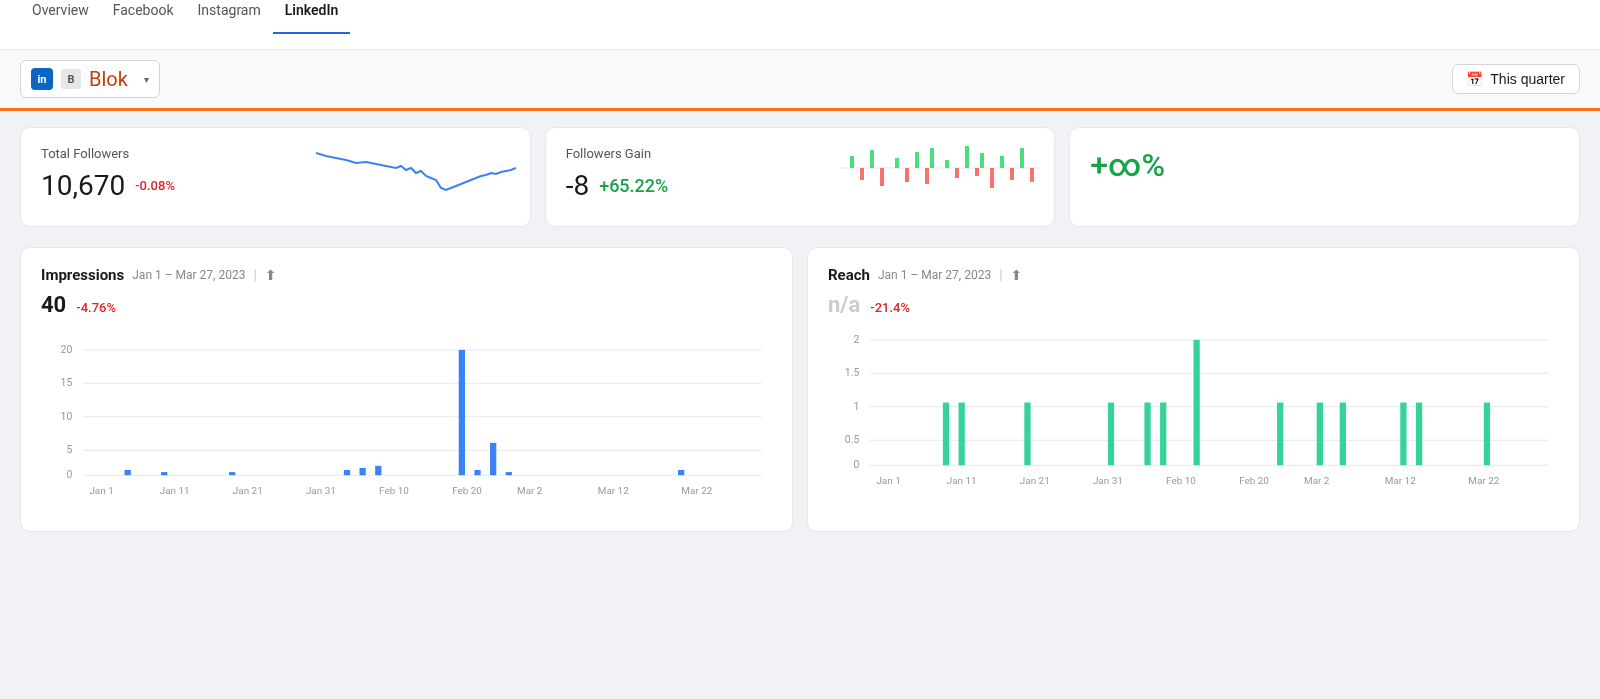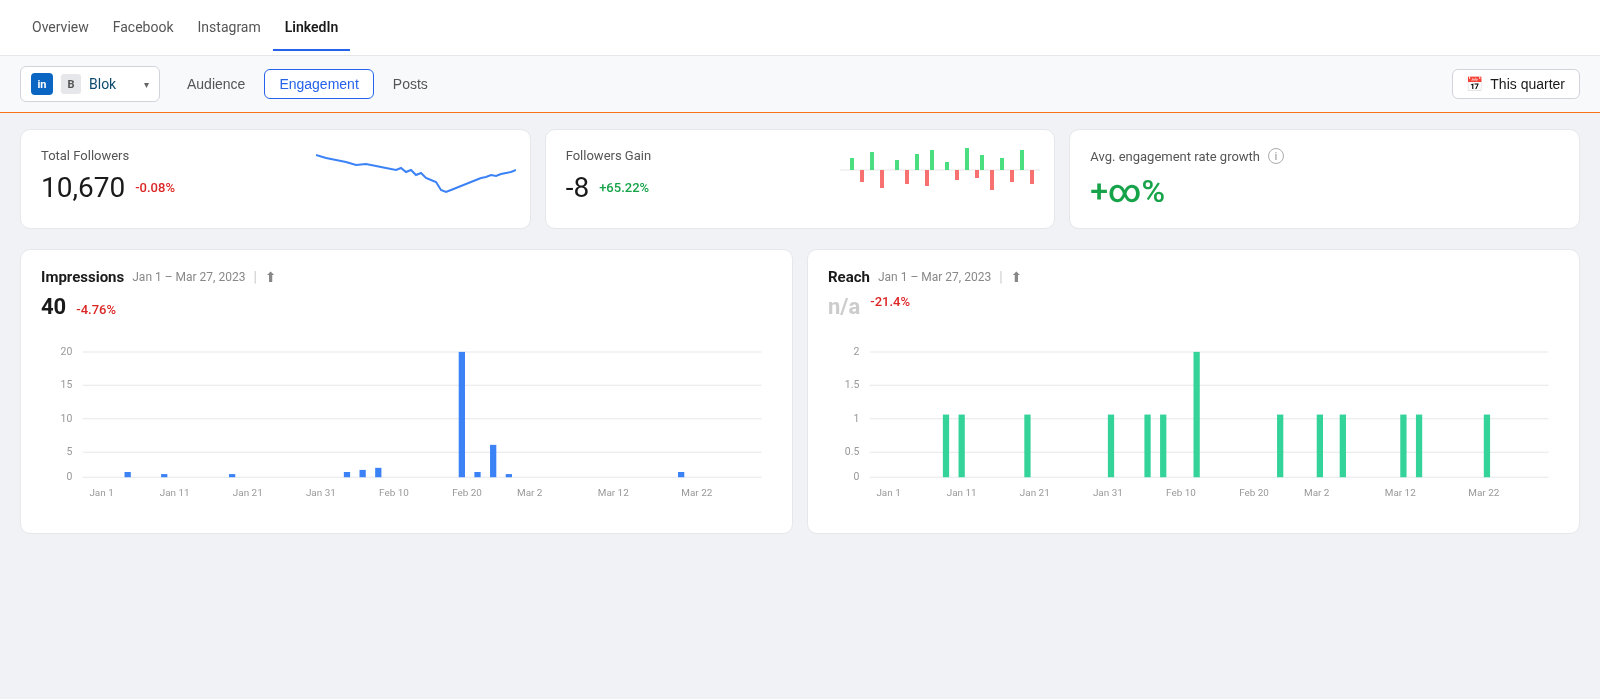--- a/index.html
+++ b/index.html
@@ -8,24 +8,24 @@
       background: #f0f2f5;
       color: #1a1a1a;
       font-size: 14px;
       min-height: 699px;
     }
 
     
     .top-nav {
       background: #fff;
       display: flex;
-      align-items: center;
-      padding: 8px 20px;
+      align-items: flex-end;
+      padding: 16px 20px;
       border-bottom: 1px solid #e5e7eb;
-      height: 56px;
+      height: 50px;
     }
     .top-nav-item {
       padding: 14px 12px;
       cursor: pointer;
       color: #555;
       font-size: 14px;
       border-bottom: 2px solid transparent;
       margin-bottom: -1px;
     }
     .top-nav-item.active {
@@ -33,21 +33,21 @@
       font-weight: 600;
       border-bottom: 2px solid #2563eb;
     }
 
     
     .toolbar {
       background: #f8f9fb;
       display: flex;
       align-items: center;
       padding: 10px 20px;
-      border-bottom: 1px solid #f97316;
+      border-bottom: 3px solid #f97316;
       gap: 12px;
     }
     .company-selector {
       display: flex;
       align-items: center;
       border: 1px solid #d1d5db;
       border-radius: 6px;
       padding: 6px 10px;
       background: #fff;
       cursor: pointer;
@@ -71,21 +71,21 @@
       height: 20px;
       background: #e5e7eb;
       border-radius: 3px;
       display: flex;
       align-items: center;
       justify-content: center;
       font-size: 11px;
       font-weight: bold;
       color: #555;
     }
-    .company-name { font-size: 14px; color: #0c4a6e; flex: 1; }
+    .company-name { font-size: 20px; color: #c2410c; flex: 1; }
     .chevron-down { color: #666; font-size: 10px; }
 
     .tab-group {
       display: flex;
       gap: 4px;
     }
     .tab-btn {
       padding: 6px 14px;
       border-radius: 6px;
       border: 1px solid transparent;
@@ -149,21 +149,21 @@
       display: flex;
       align-items: center;
       gap: 10px;
     }
     .card-value {
       font-size: 28px;
       font-weight: 400;
       color: #1a1a1a;
     }
     .card-change-pos {
-      font-size: 13px;
+      font-size: 18px;
       color: #16a34a;
       font-weight: 500;
     }
     .card-change-neg {
       font-size: 13px;
       color: #dc2626;
       font-weight: 500;
     }
     .card-chart-area {
       position: absolute;
@@ -260,25 +260,20 @@
 </div>
 
 <div class="toolbar">
   <div class="company-selector">
     <div class="linkedin-icon">in</div>
     <div class="company-initial">B</div>
     <span class="company-name">Blok</span>
     <span class="chevron-down">▾</span>
   </div>
 
-  <div class="tab-group">
-    <button class="tab-btn">Audience</button>
-    <button class="tab-btn active">Engagement</button>
-    <button class="tab-btn">Posts</button>
-  </div>
 
   <div class="spacer"></div>
 
   <button class="date-filter-btn">
     <span>📅</span>
     <span>This quarter</span>
   </button>
 </div>
 
 <div class="main-content">
@@ -329,24 +324,20 @@
           <rect x="115" y="30" width="4" height="10" fill="#f87171"></rect>
           <rect x="135" y="30" width="4" height="8" fill="#f87171"></rect>
           <rect x="150" y="30" width="4" height="20" fill="#f87171"></rect>
           <rect x="170" y="30" width="4" height="12" fill="#f87171"></rect>
           <rect x="190" y="30" width="4" height="14" fill="#f87171"></rect>
         </svg>
       </div>
     </div>
 
     <div class="summary-card">
-      <div style="display:flex; align-items:center; gap:4px;">
-        <span class="card-title">Avg. engagement rate growth</span>
-        <span class="info-icon">i</span>
-      </div>
       <div class="card-value-row">
         <span class="card-value card-change-pos" style="font-size:32px;">+∞%</span>
       </div>
     </div>
   </div>
 
   <div class="charts-row">
 
     <div class="chart-card">
       <div class="chart-header">
@@ -409,21 +400,21 @@
       </div>
     </div>
 
     <div class="chart-card">
       <div class="chart-header">
         <span class="chart-title">Reach</span>
         <span class="chart-date-range">Jan 1 – Mar 27, 2023</span>
         <span class="chart-divider">|</span>
         <span class="chart-export-icon">⬆</span>
       </div>
-      <div style="display:flex; gap:10px; margin-bottom:10px;">
+      <div style="display:flex; align-items:center; gap:10px; ">
         <span class="chart-big-value gray">n/a</span>
         <span class="card-change-neg">-21.4%</span>
       </div>
       <div class="bar-chart-container">
         <svg width="100%" height="100%" viewBox="0 0 700 160">
 
           <line x1="40" y1="10" x2="690" y2="10" stroke="#e5e7eb" stroke-width="1"></line>
           <line x1="40" y1="42" x2="690" y2="42" stroke="#e5e7eb" stroke-width="1"></line>
           <line x1="40" y1="74" x2="690" y2="74" stroke="#e5e7eb" stroke-width="1"></line>
           <line x1="40" y1="106" x2="690" y2="106" stroke="#e5e7eb" stroke-width="1"></line>

